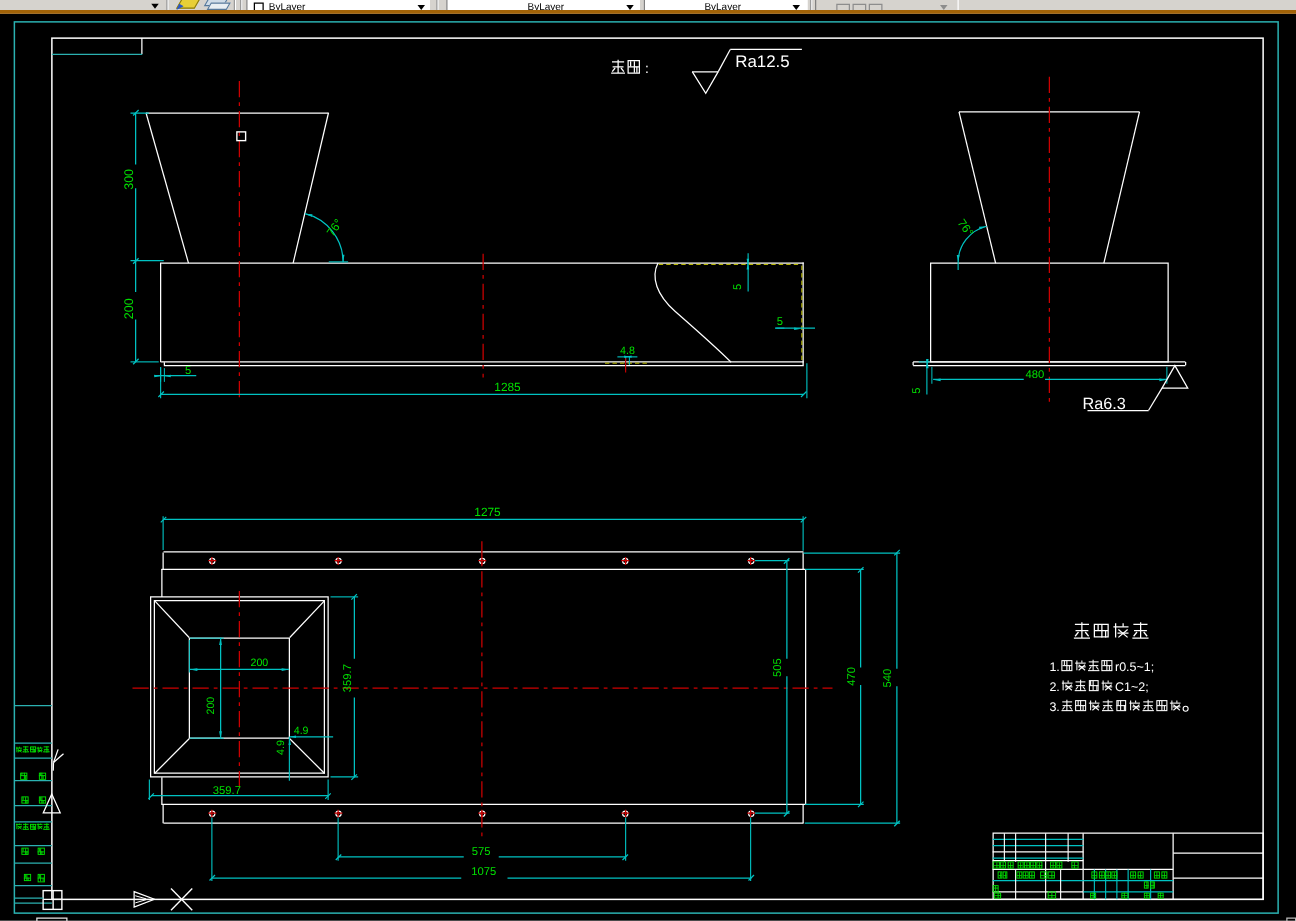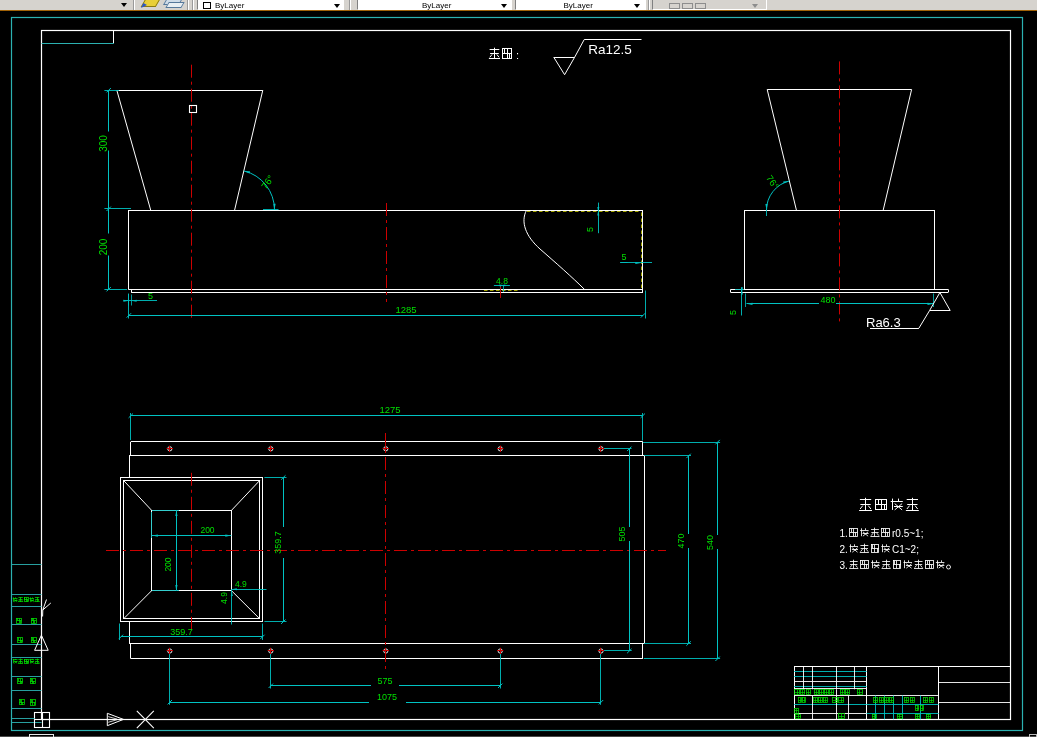--- a/index.html
+++ b/index.html
@@ -1,16 +1,16 @@
 <!DOCTYPE html>
 <html><head><meta charset="utf-8">
 <style>
 * { margin:0; padding:0; box-sizing:border-box; }
 body { width:1037px; height:737px; background:#000; overflow:hidden; font-family:"Liberation Sans",sans-serif; }
-.toolbar { position:absolute; left:0; top:0; width:1037px; height:11px; background:#d6d3ce; border-bottom:1px solid #a16207; z-index:5; overflow:hidden; }
+.toolbar { position:absolute; left:0; top:0; width:1037px; height:11px; background:#d6d3ce; border-bottom:3px solid #a16207; z-index:5; overflow:hidden; }
 .combo { position:absolute; top:-9px; height:19px; background:#ffffff; border:1px solid; border-color:#808080 #fff #fff #808080; font-size:8px; color:#000; }
 .cArrow { position:absolute; top:3px; width:0; height:0; border-left:3px solid transparent; border-right:3px solid transparent; border-top:4px solid #000; }
 .sep { position:absolute; top:0; height:11px; width:2px; background:#9a9a9a; border-right:1px solid #fff; }
 .ctext { position:absolute; top:1px; font-size:8px; color:#000; font-family:"Liberation Sans",sans-serif; }
 </style></head>
 <body>
 <div class="toolbar">
   <div style="position:absolute;left:120.5px;top:3px;width:0;height:0;border-left:3.5px solid transparent;border-right:3.5px solid transparent;border-top:4px solid #000;"></div>
   <div class="sep" style="left:133px;"></div>
   <div style="position:absolute;left:141px;top:-3px;width:20px;height:13px;">

